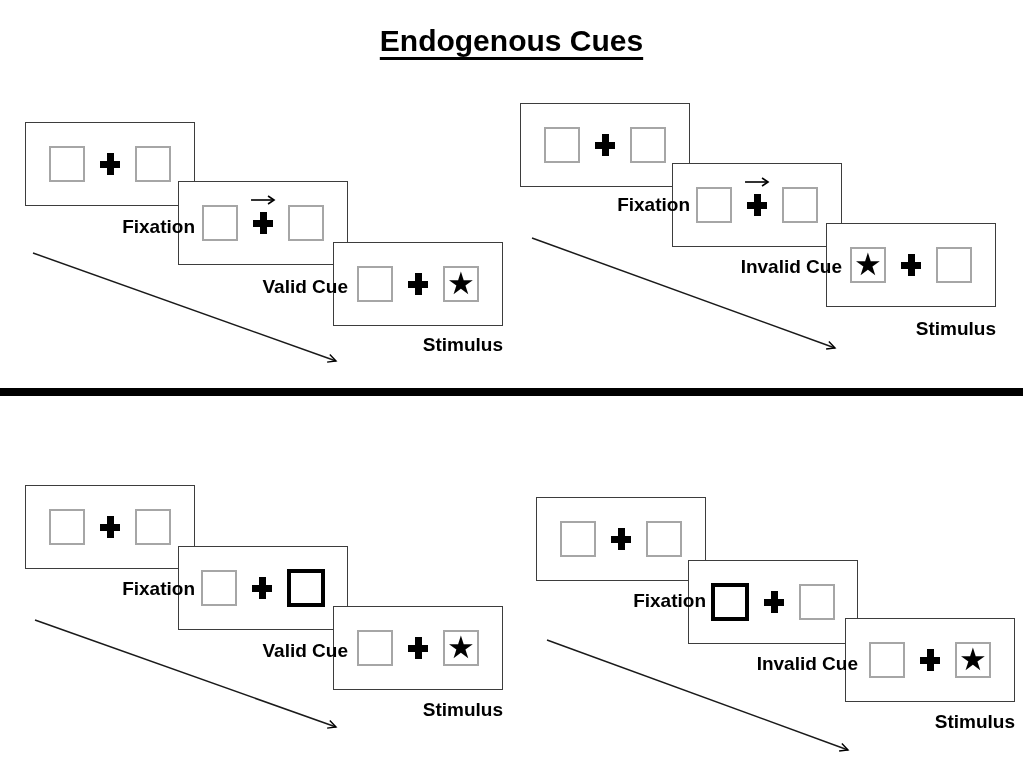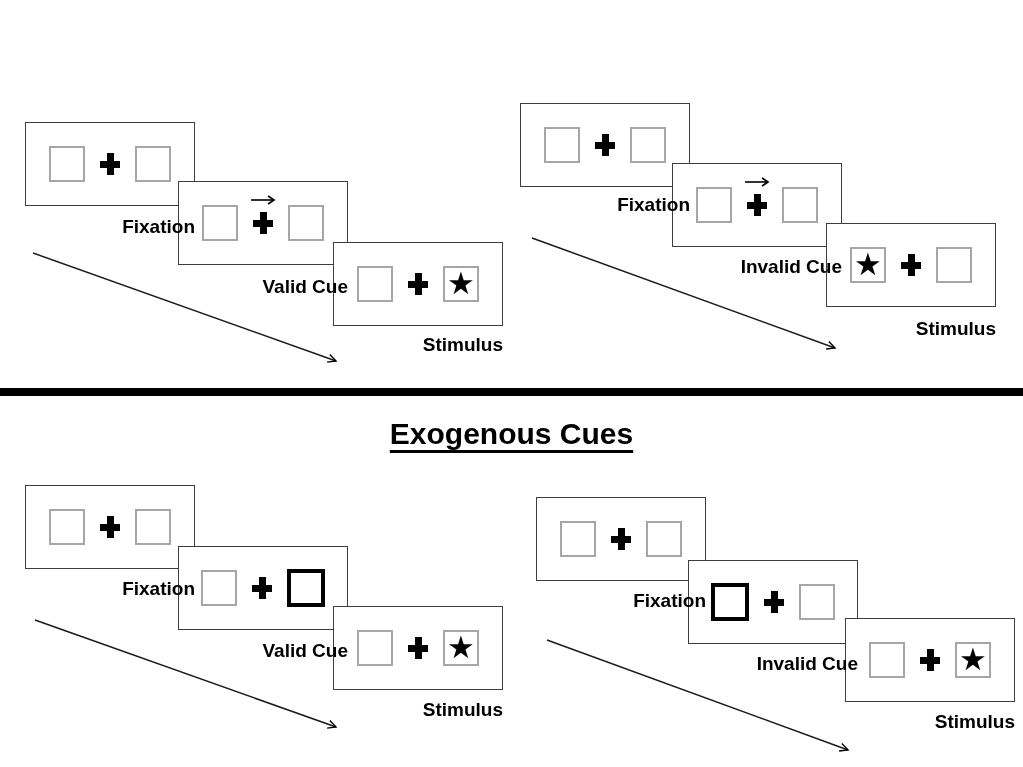--- a/index.html
+++ b/index.html
@@ -45,24 +45,24 @@
     position:absolute; width:170px; text-align:right;
     font-weight:bold; font-size:19px; line-height:1.15; z-index:4; white-space:nowrap;
   }
   #timeline-arrows { position:absolute; left:0; top:0; z-index:0; }
 </style>
 </head>
 <body>
 
 <div id="page">
 
+  <div class="section-title" style="top:24px;">
+    <span>Endogenous Cues</span>
+  </div>
   <div class="divider" style="top:388px;"></div>
-  <div class="section-title" style="top:417px;">
-    <span>Exogenous Cues</span>
-  </div>
 
   <svg id="timeline-arrows" width="1023" height="767">
     <defs>
       <marker id="ah" markerWidth="14" markerHeight="14" refX="10" refY="5.5" orient="auto" markerUnits="userSpaceOnUse">
         <polyline points="2,1.5 10,5.5 2,9.5" fill="none" stroke="#000" stroke-width="1.4"></polyline>
       </marker>
     </defs>
     <line x1="33" y1="253" x2="336" y2="361" stroke="#1a1a1a" stroke-width="1.5" marker-end="url(#ah)"></line>
     <line x1="532" y1="238" x2="835" y2="348" stroke="#1a1a1a" stroke-width="1.5" marker-end="url(#ah)"></line>
     <line x1="35" y1="620" x2="336" y2="727" stroke="#1a1a1a" stroke-width="1.5" marker-end="url(#ah)"></line>

